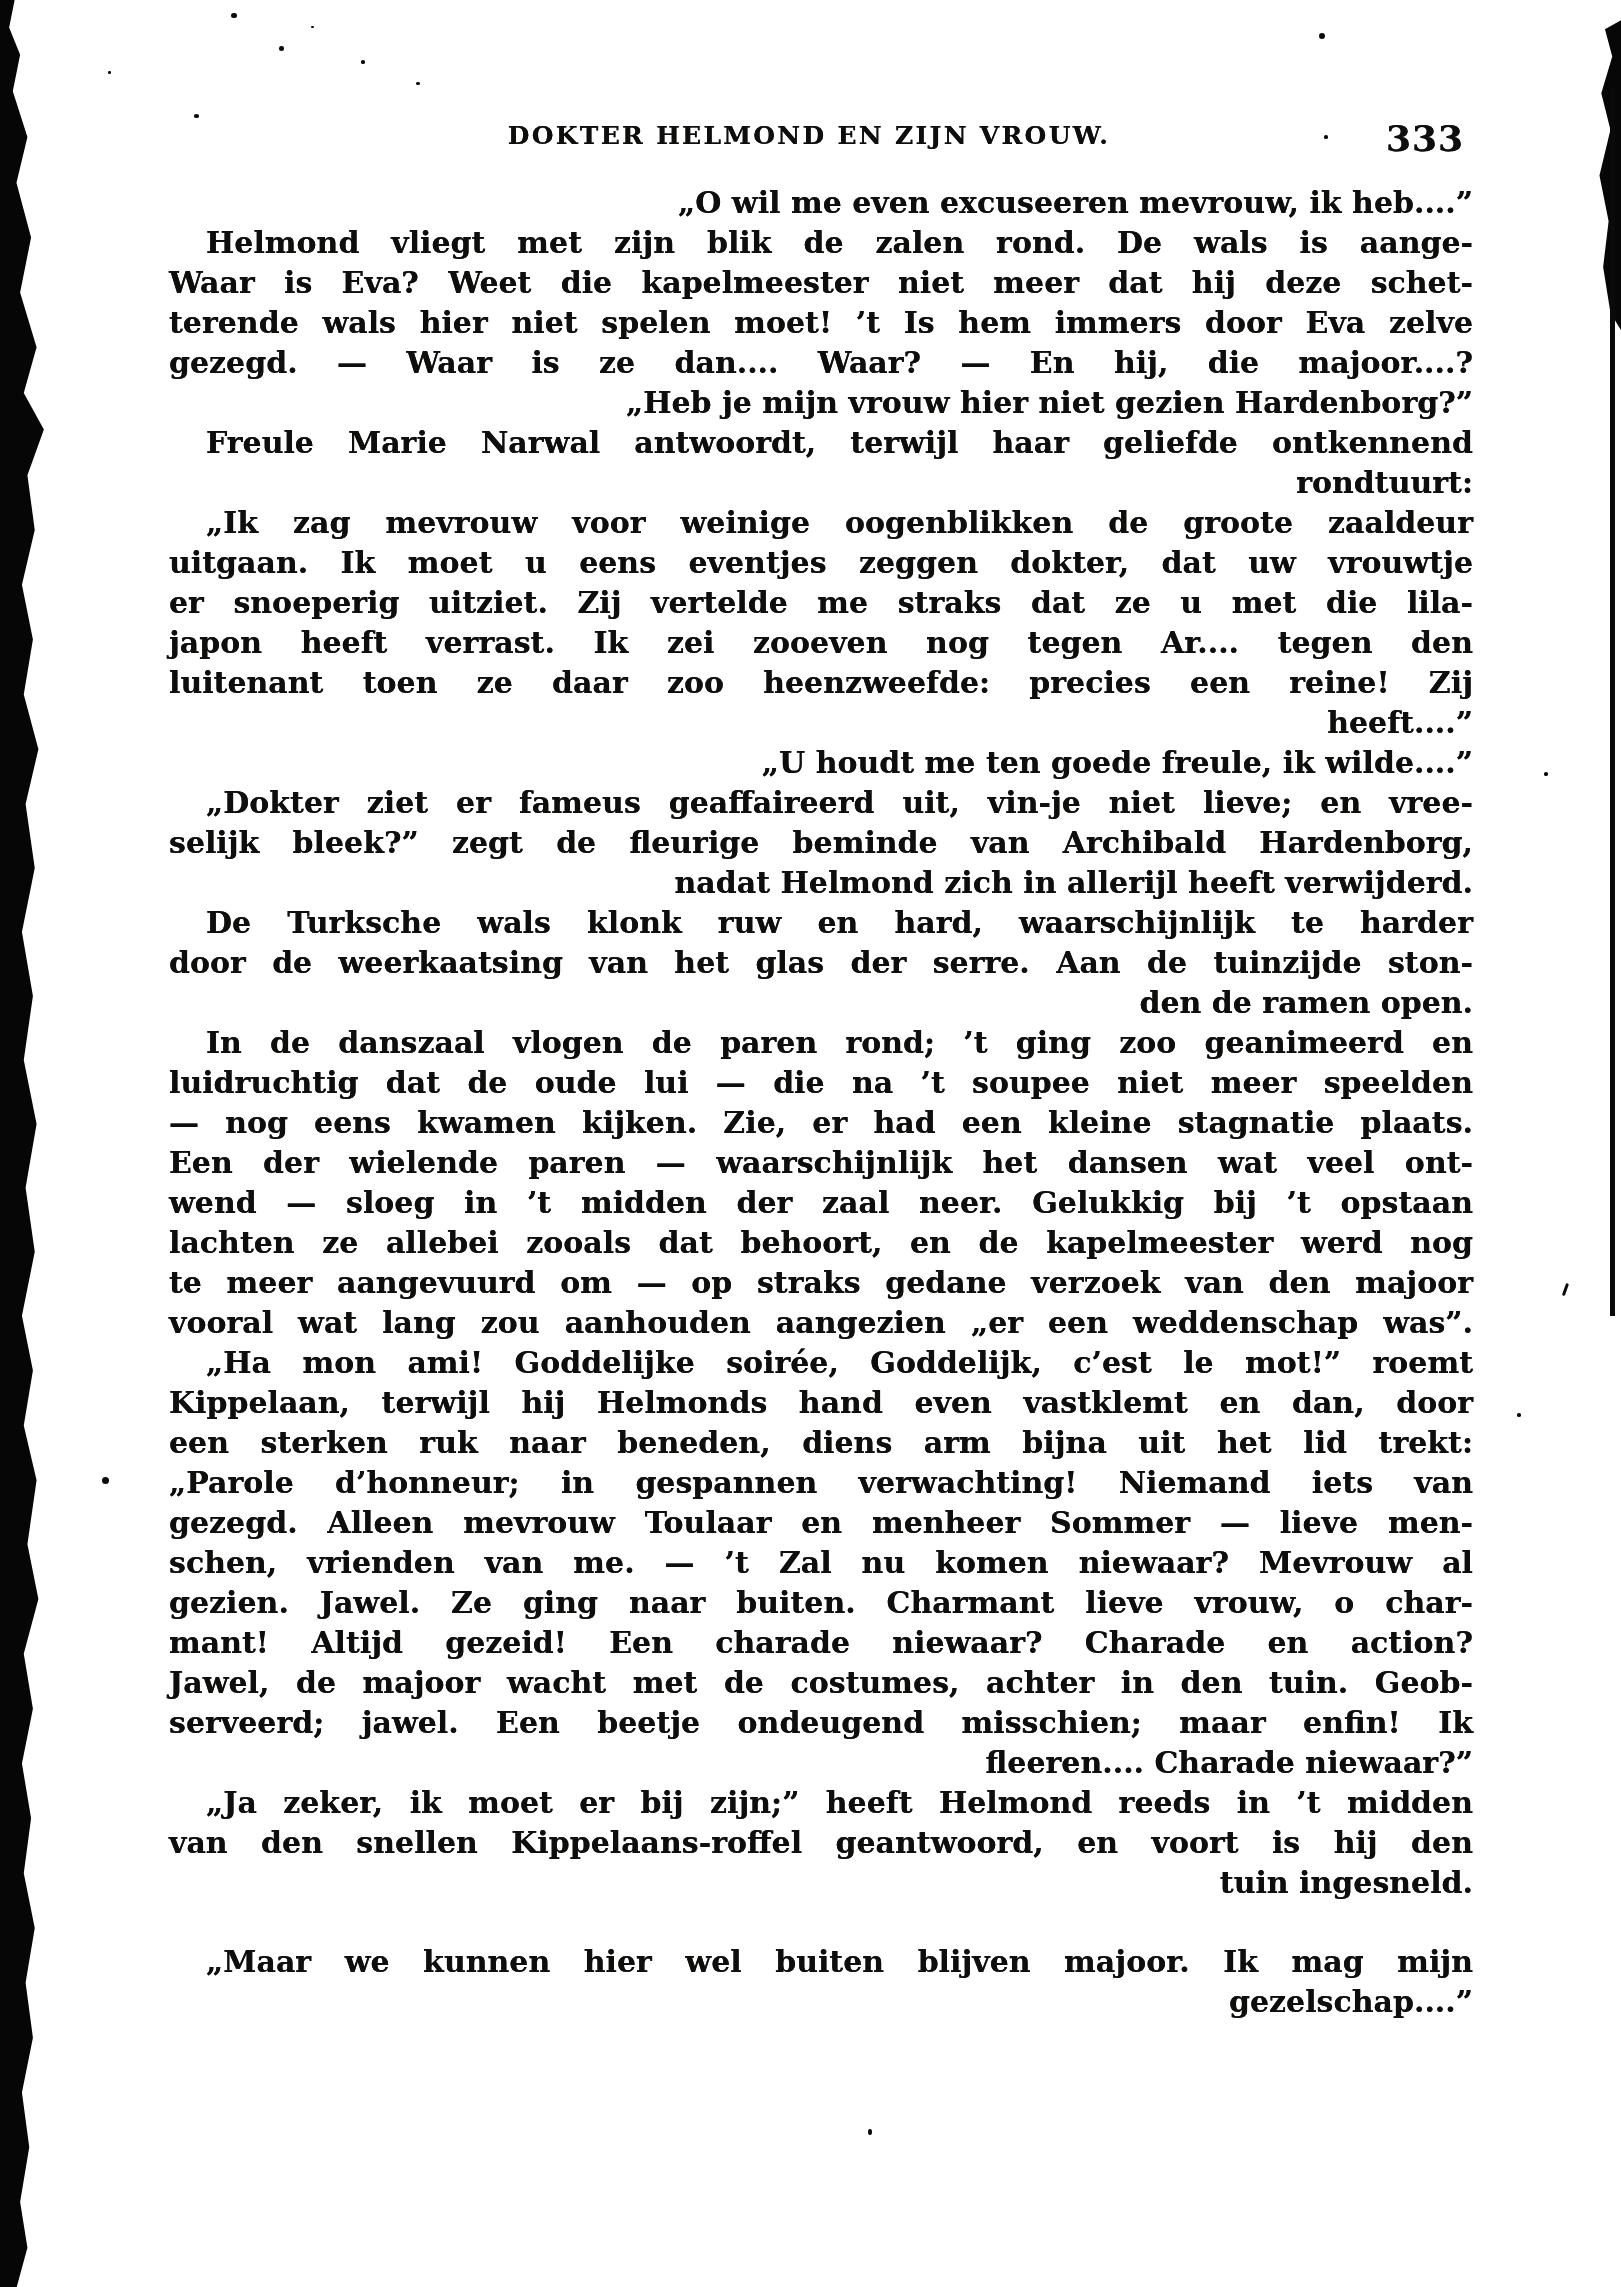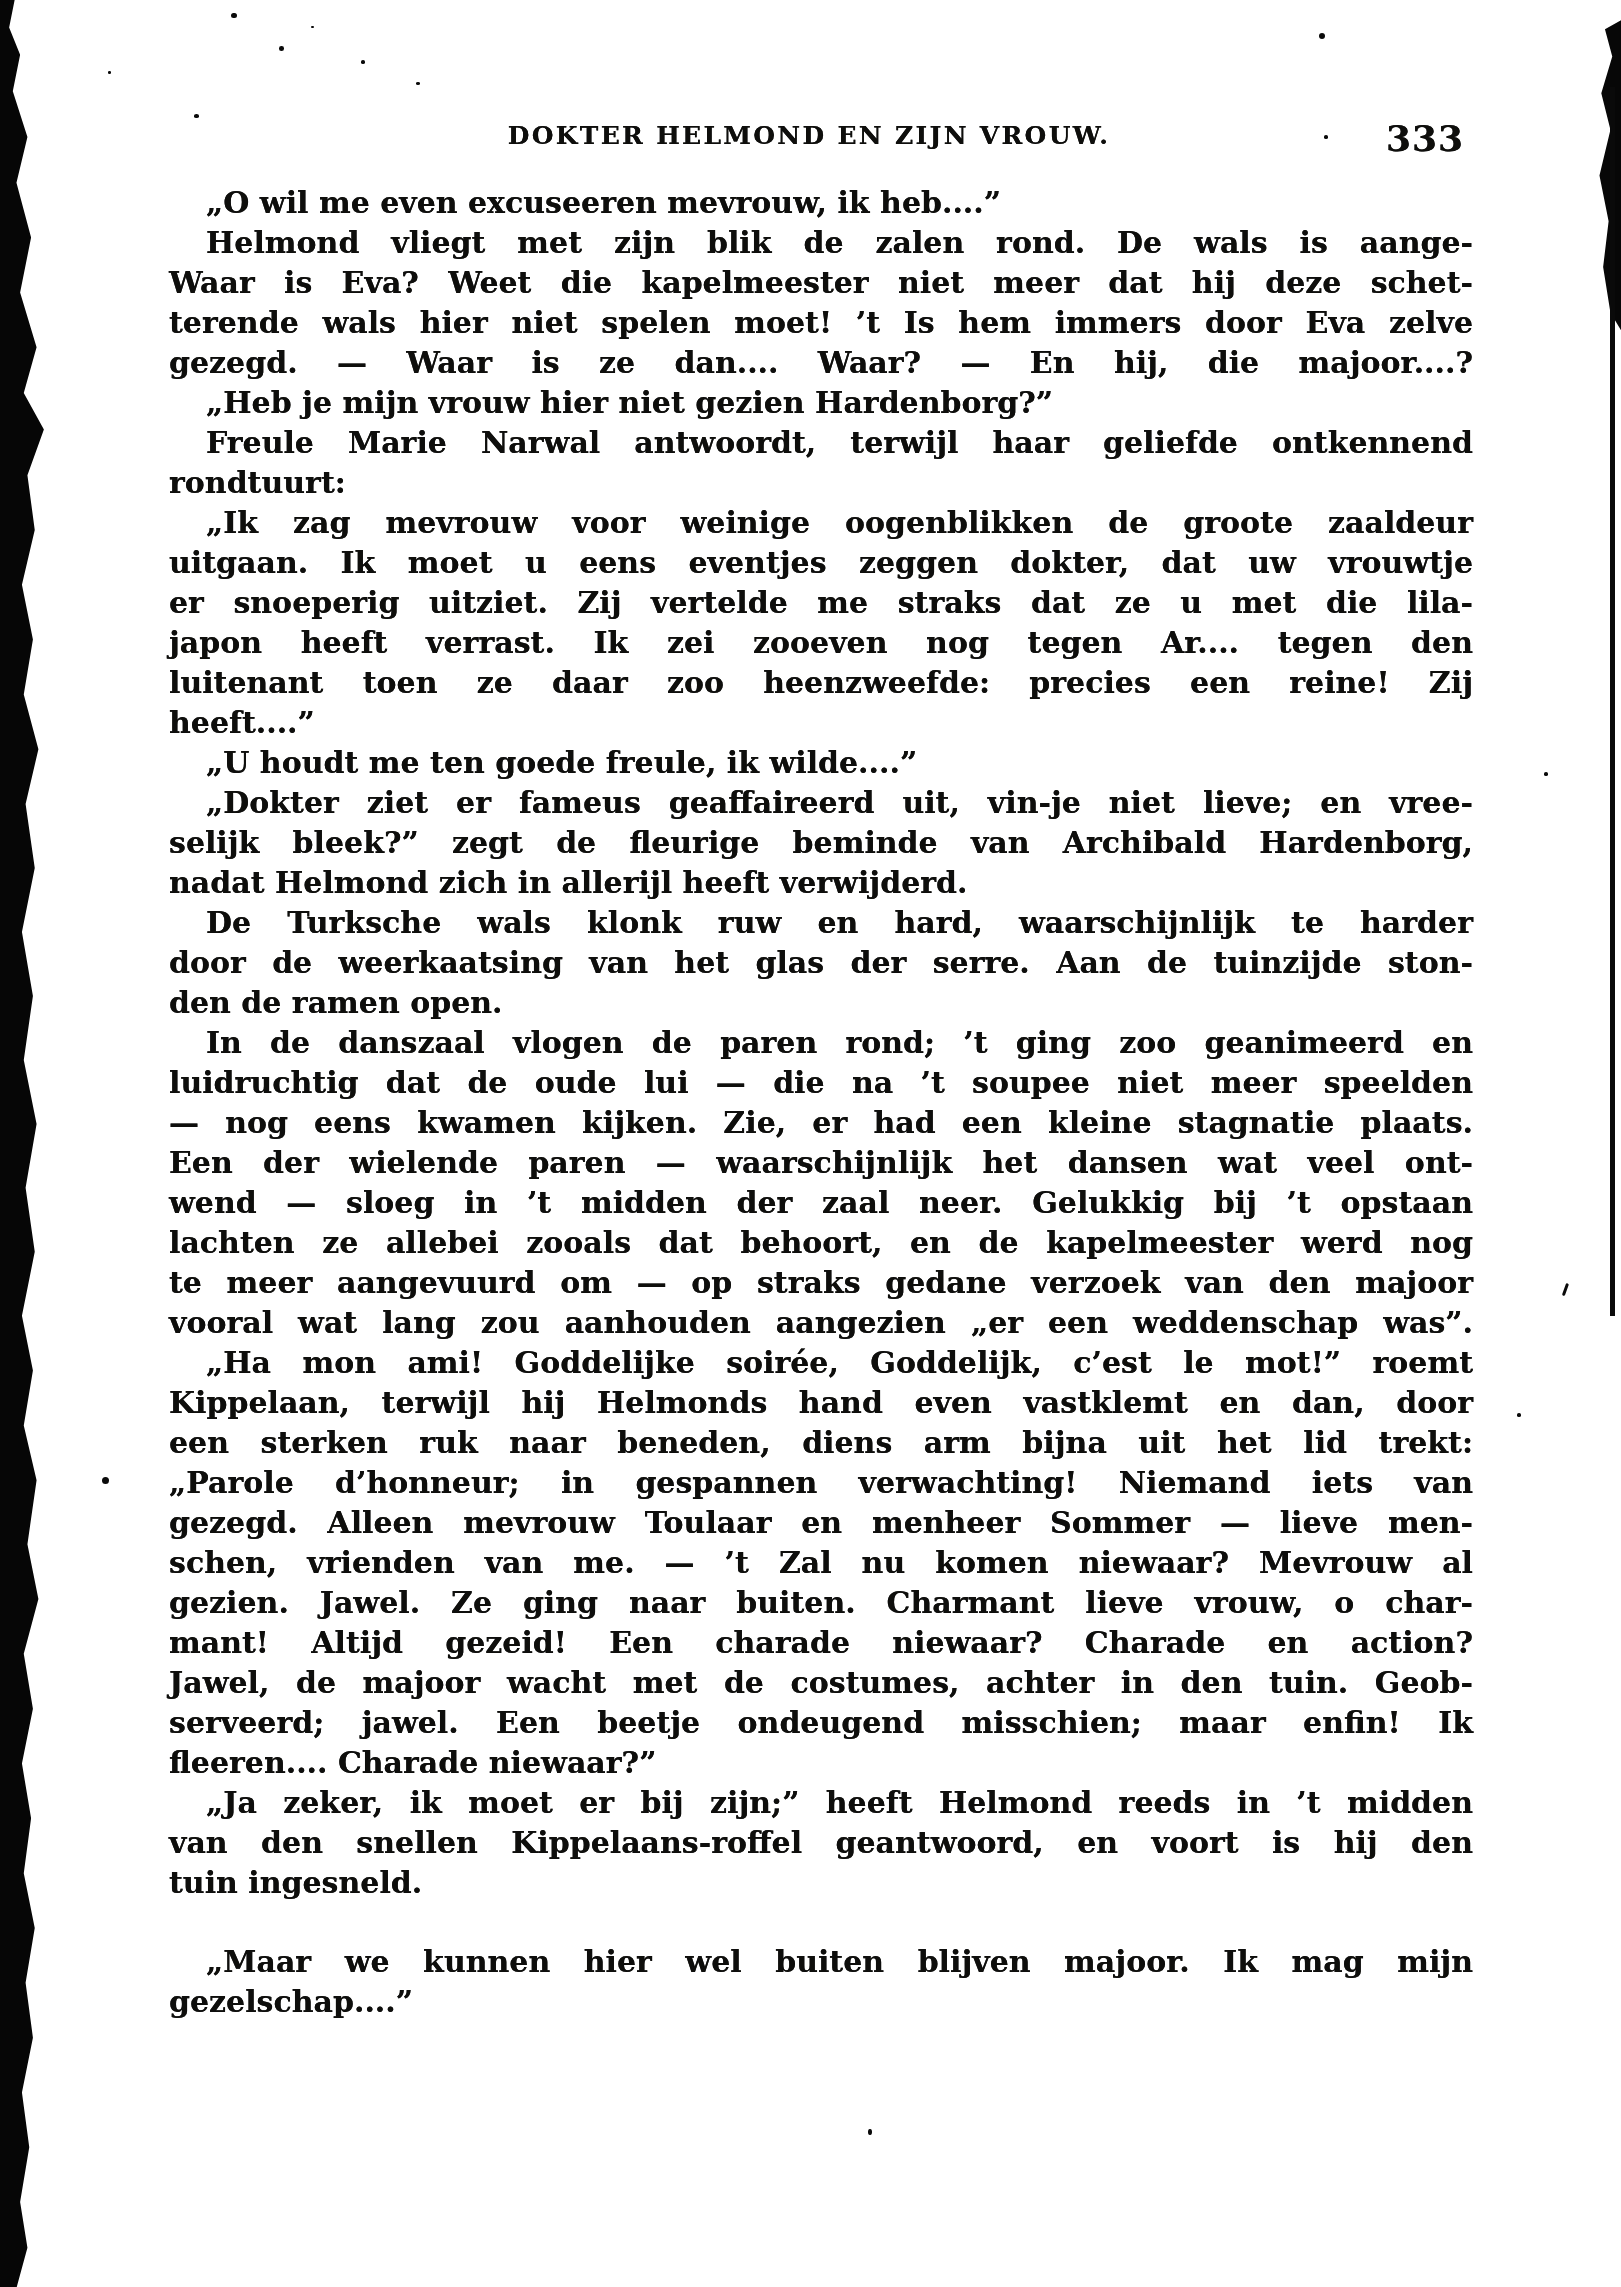--- a/index.html
+++ b/index.html
@@ -33,21 +33,21 @@
     font-size:36px; font-weight:bold; letter-spacing:0.9px;
     text-shadow:0 0 0.5px rgba(0,0,0,.85);
   }
   .body {
     position:absolute; top:183px; left:169px; width:1304px;
   }
   .para { margin:0; }
   .para.gap { margin-top:39px; }
   .line {
     font-size:30px; line-height:40px; font-weight:bold;
-    text-align:left; white-space:normal;
+    text-align:right; white-space:normal;
     text-shadow:0 0 0.5px rgba(0,0,0,.8);
   }
   .line.j { text-align:justify; text-align-last:justify; }
   .line.ind { text-indent:37px; }
   .speck { position:absolute; background:#0a0a0a; border-radius:50%; }
 </style>
 </head>
 <body>
 
 <div class="page" style="color: rgb(14, 14, 12); background: rgb(255, 255, 255);">

